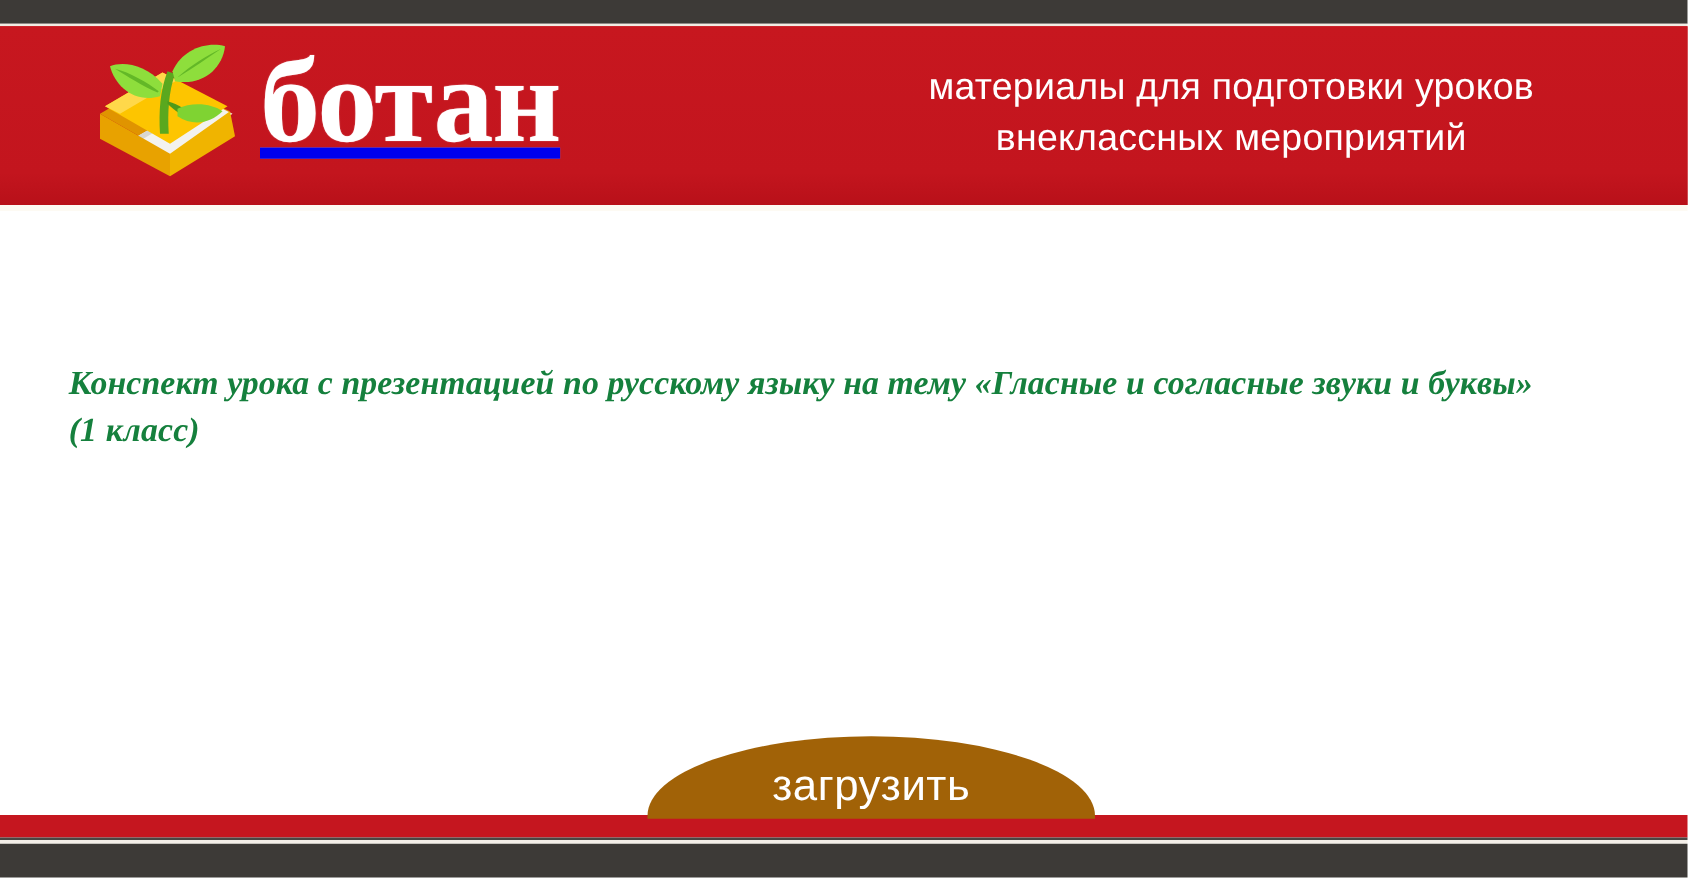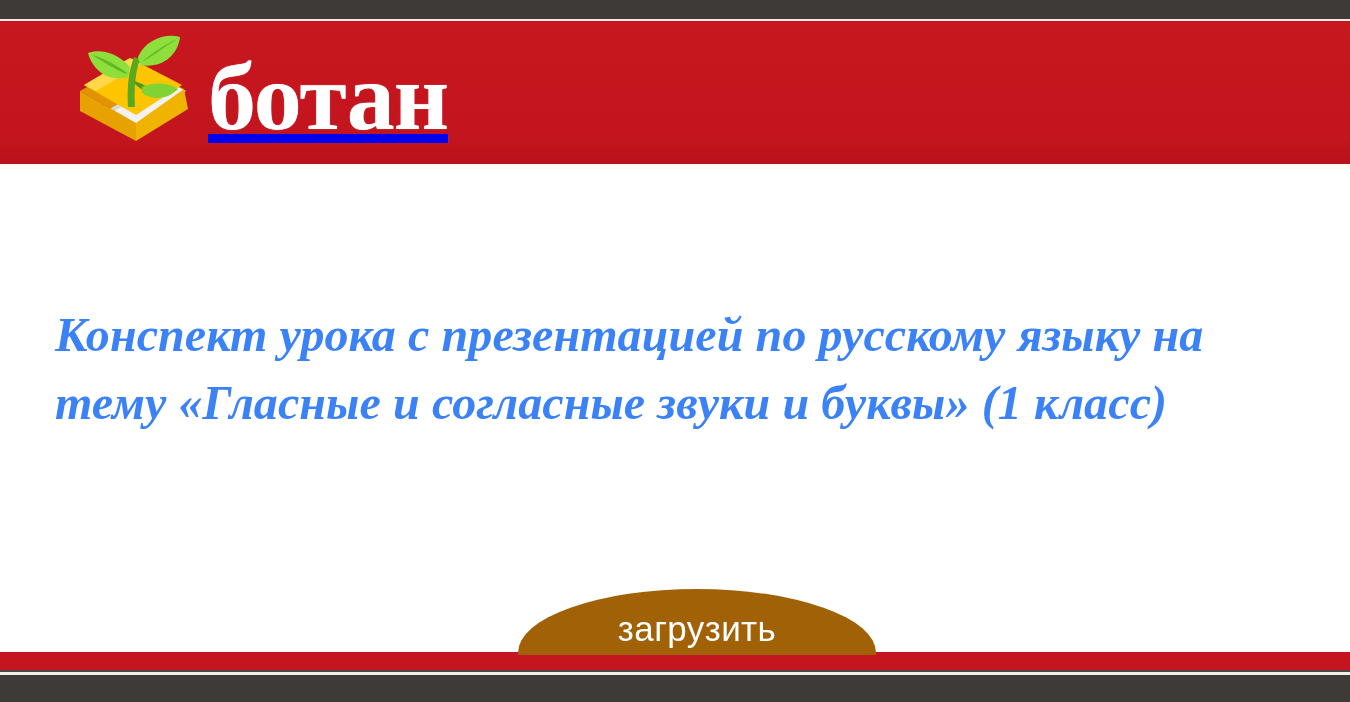--- a/index.html
+++ b/index.html
@@ -60,21 +60,21 @@
     height: 5px;
     background: #fdfaf3;
   }
 
   
   .brand {
     position: absolute;
     left: 66px;
     top: 6px;
     display: flex;
-    align-items: flex-end;
+    align-items: flex-start;
     gap: 14px;
   }
   .brand-icon {
     width: 128px;
     height: 118px;
     display: block;
     flex: 0 0 auto;
   }
   .brand-word {
     color: #ffffff;
@@ -112,25 +112,25 @@
     width: 1350px;
     height: 483px;
     background: #ffffff;
   }
 
   .page-title {
     position: absolute;
     left: 55px;
     top: 100px;
     width: 1175px;
-    color: #3b82f6;
+    color: #15803d;
     font-family: "Liberation Serif", "DejaVu Serif", serif;
     font-style: italic;
     font-weight: 700;
-    font-size: 48px;
+    font-size: 27px;
     line-height: 1.42;
     letter-spacing: 0.1px;
   }
 
   
   .download-button {
     position: absolute;
     left: 518px;
     top: 589px;
     width: 358px;
@@ -227,20 +227,24 @@
         <path d="M60 47 C48 42 36 34 26 28 C38 31 52 39 61 46 Z" fill="#63b827"></path>
 
         <path d="M72 30 C80 12 100 6 114 10 C112 28 96 42 74 38 Z" fill="#8ede3c"></path>
         <path d="M76 35 C88 28 100 19 111 12 C100 17 86 26 77 34 Z" fill="#63b827"></path>
 
         <path d="M76 60 C88 54 104 56 112 62 C102 72 88 74 76 66 Z" fill="#7fd332"></path>
       </svg>
       <span class="brand-word">ботан</span>
     </a>
 
+    <div class="tagline">
+      <span class="tagline-line">материалы для подготовки уроков</span>
+      <span class="tagline-line">внеклассных мероприятий</span>
+    </div>
 
   </header>
   <div class="header-underline"></div>
 
   <main class="content">
     <h1 class="page-title">Конспект урока с презентацией по русскому языку на тему «Гласные и согласные звуки и буквы» (1 класс)</h1>
   </main>
 
   <button class="download-button">загрузить</button>
 

